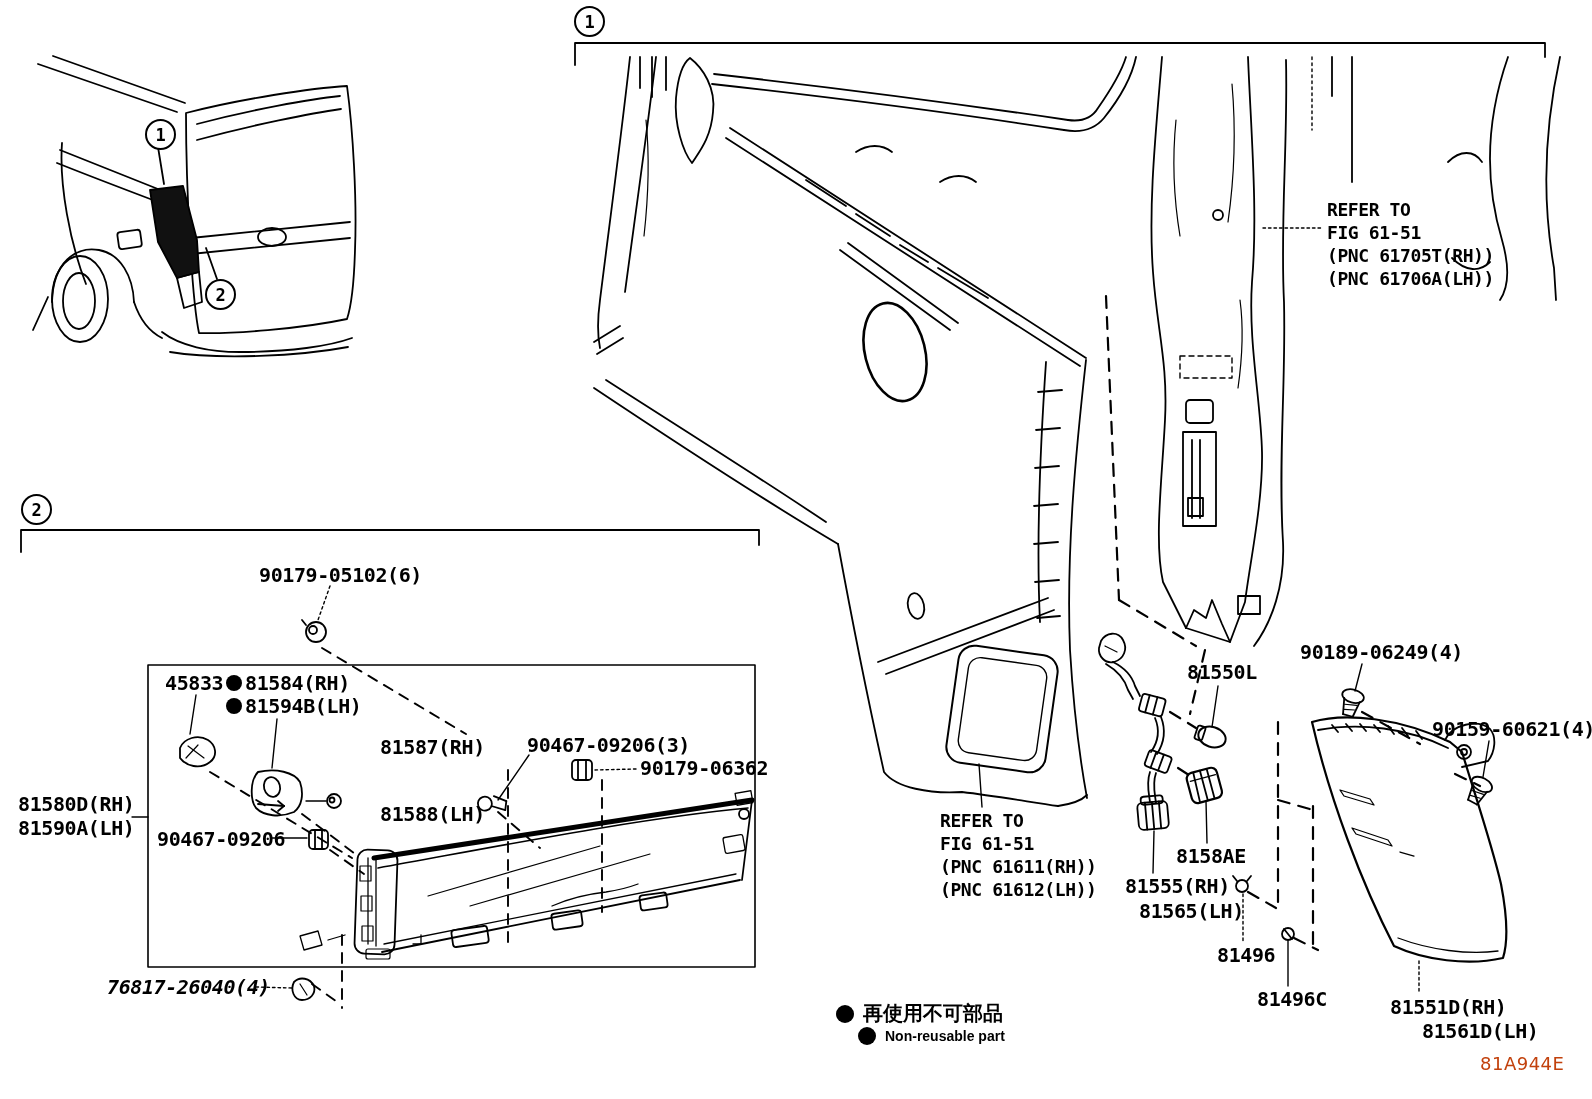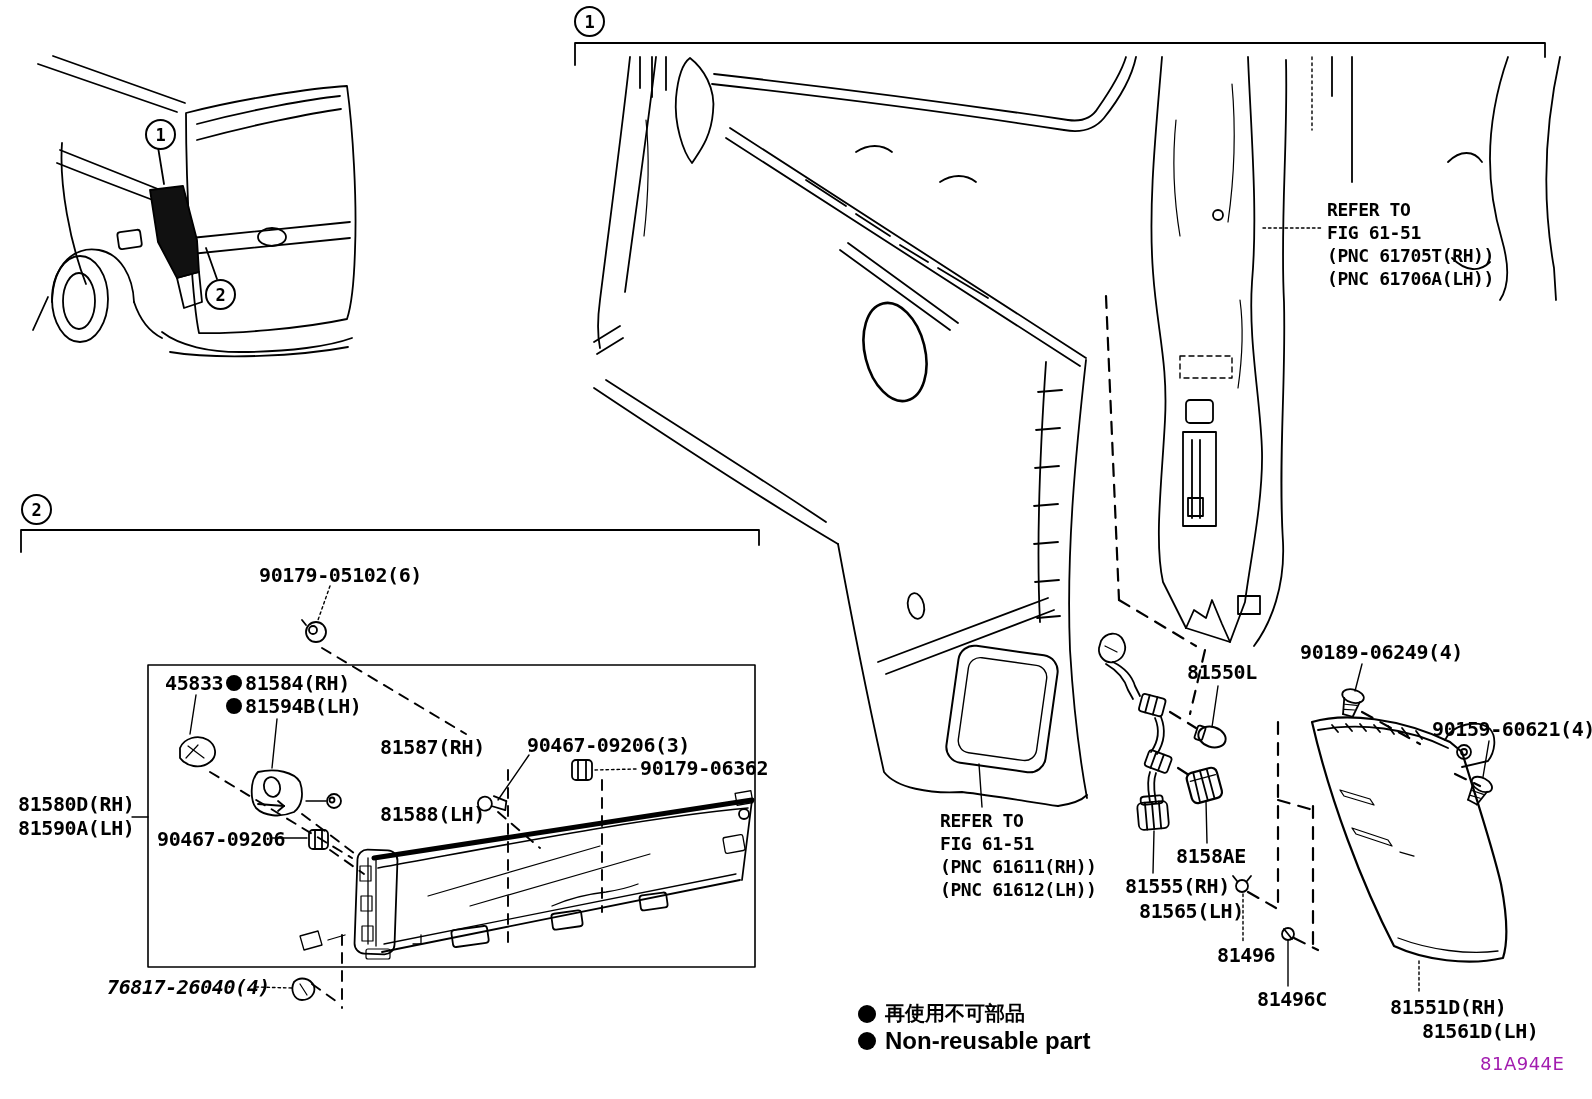--- a/index.html
+++ b/index.html
@@ -11,23 +11,23 @@
   .plabel-row{display:flex;align-items:center;gap:3px;}
   .bdot{display:inline-block;width:16px;height:16px;border-radius:50%;background:#000;flex:0 0 auto;}
   .callout{position:absolute;width:27px;height:27px;border:2.4px solid #000;border-radius:50%;
            background:#fff;display:flex;align-items:center;justify-content:center;
            font:bold 17px "DejaVu Sans Mono",monospace;z-index:4;}
   .note{position:absolute;font-family:"DejaVu Sans Mono",monospace;font-weight:bold;
         font-size:18px;line-height:23px;letter-spacing:-0.4px;white-space:nowrap;z-index:3;}
   .legend-row{position:absolute;display:flex;align-items:center;gap:9px;z-index:3;}
   .legend-dot{width:18px;height:18px;border-radius:50%;background:#000;flex:0 0 auto;}
   .legend-jp{font-family:"DejaVu Sans",sans-serif;font-weight:bold;font-size:20px;white-space:nowrap;}
-  .legend-en{font-family:"Liberation Sans",sans-serif;font-weight:bold;font-size:24px;white-space:nowrap;}
+  .legend-en{font-family:"Liberation Sans",sans-serif;font-weight:bold;font-size:14px;white-space:nowrap;}
   .figcode{position:absolute;font-family:"DejaVu Sans",sans-serif;font-size:18px;
-           letter-spacing:0.5px;color:#a21caf;z-index:3;}
+           letter-spacing:0.5px;color:#c2410c;z-index:3;}
 </style>
 </head>
 <body>
 
 <div id="stage">
 
 <svg width="1592" height="1099" viewBox="0 0 1592 1099">
   <g stroke="#000" fill="none" stroke-width="1.8" stroke-linecap="round" stroke-linejoin="round">
 
     <g>
@@ -378,21 +378,21 @@
 <div class="plabel" style="left:1300px;top:641px;">90189-06249(4)</div>
 <div class="plabel" style="left:1432px;top:718px;">90159-60621(4)</div>
 <div class="plabel" style="left:1176px;top:845px;">8158AE</div>
 <div class="plabel" style="left:1125px;top:875px;">81555(RH)</div>
 <div class="plabel" style="left:1139px;top:900px;">81565(LH)</div>
 <div class="plabel" style="left:1217px;top:944px;">81496</div>
 <div class="plabel" style="left:1257px;top:988px;">81496C</div>
 <div class="plabel" style="left:1390px;top:996px;">81551D(RH)</div>
 <div class="plabel" style="left:1422px;top:1020px;">81561D(LH)</div>
 
-<div class="legend-row" style="left:858px;top:1000px;">
+<div class="legend-row" style="left:836px;top:1000px;">
   <span class="legend-dot"></span>
   <span class="legend-jp">再使用不可部品</span>
 </div>
 <div class="legend-row" style="left:858px;top:1027px;">
   <span class="legend-dot"></span>
   <span class="legend-en">Non-reusable part</span>
 </div>
 
 <div class="figcode" style="left:1480px;top:1053px;">81A944E</div>
 

